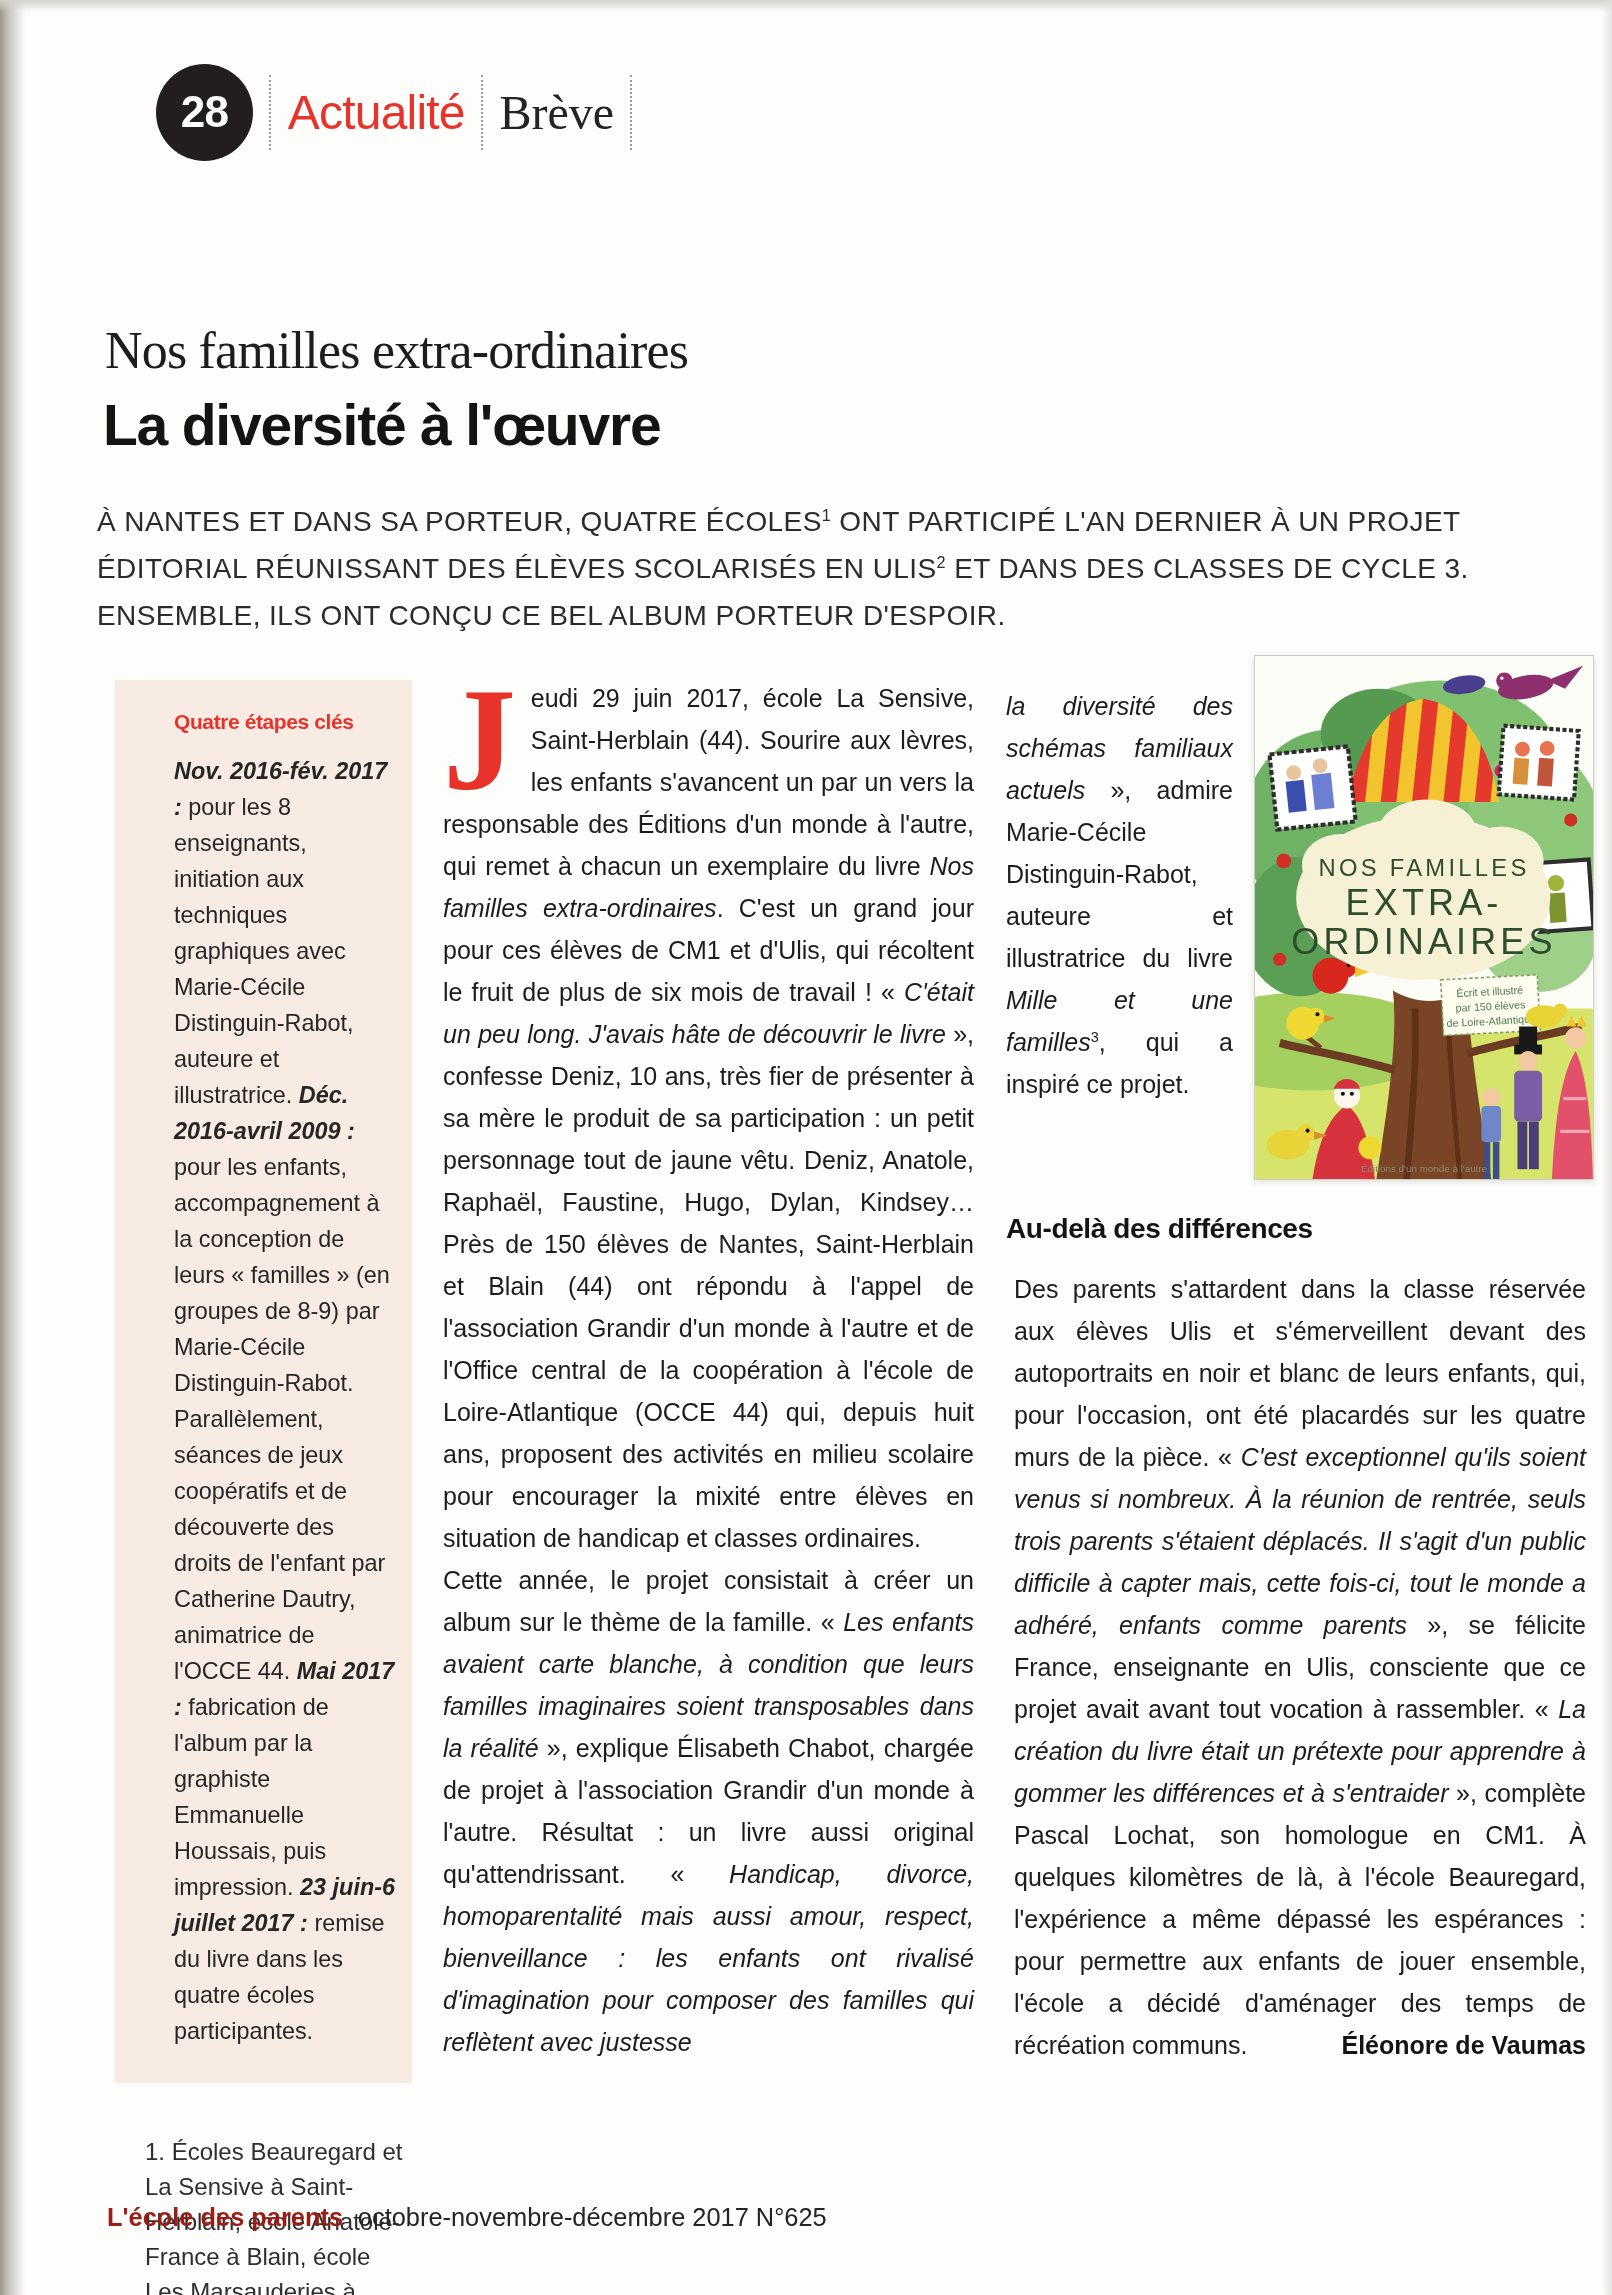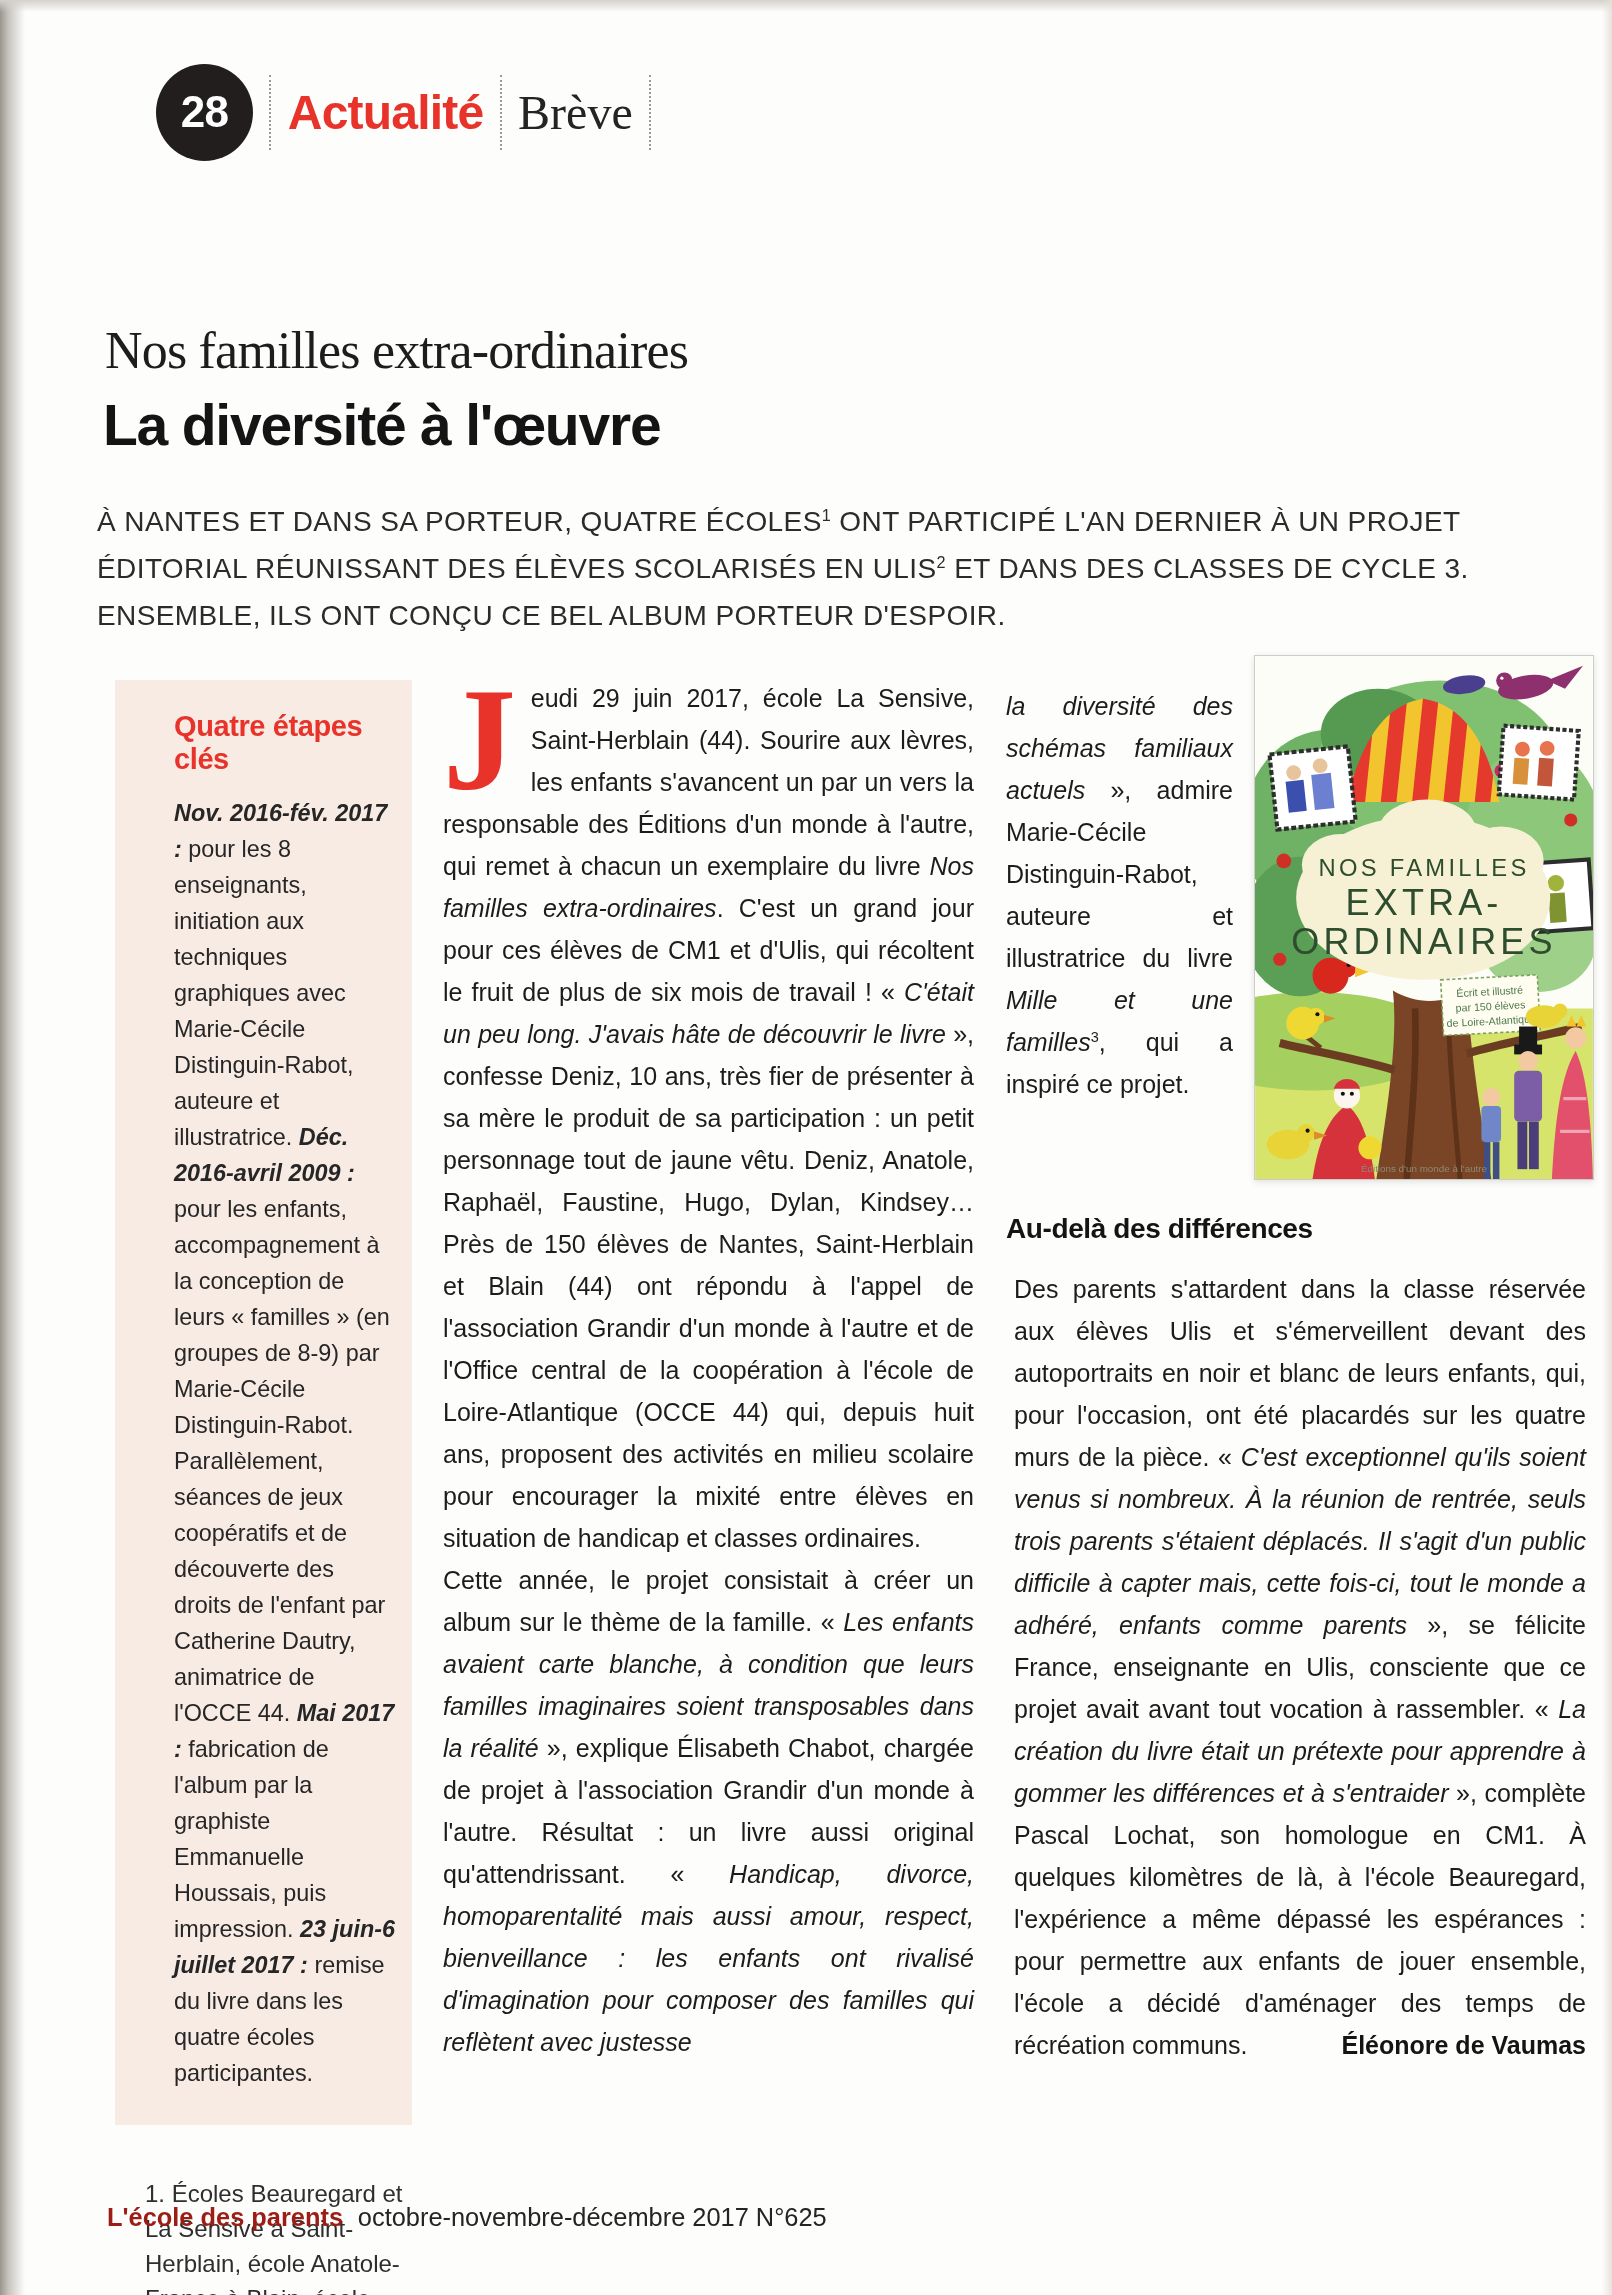--- a/index.html
+++ b/index.html
@@ -15,36 +15,36 @@
     background:linear-gradient(180deg,#d4d1cb 0%,rgba(253,253,252,0) 100%);}
   .scan-right{position:absolute;right:0;top:0;width:11.5px;height:100%;
     background:linear-gradient(270deg,#e3e0da 0%,rgba(253,253,252,0) 100%);}
 
   
   .header{position:absolute;left:156px;top:61px;display:flex;align-items:center;height:102px;}
   .page-badge{width:97px;height:97px;border-radius:50%;background:#221e1e;
     display:flex;align-items:center;justify-content:center;flex:0 0 auto;}
   .page-badge span{color:#fff;font-size:44px;font-weight:bold;letter-spacing:-0.8px;}
   .hdr-sep{width:0;height:75px;border-left:2.5px dotted #9a9a9a;margin:0 16.4px;flex:0 0 auto;}
-  .section{color:#e8332a;font-size:48px;font-weight:bold;letter-spacing:-0.8px;}
+  .section{color:#e8332a;font-size:48px;font-weight:normal;letter-spacing:-0.8px;}
   .rubric{font-family:"Liberation Serif",serif;font-size:48px;color:#242424;letter-spacing:0;}
 
   
   .kicker{position:absolute;left:105px;top:321px;
     font-family:"Liberation Serif",serif;font-size:52px;color:#1d1d1d;letter-spacing:-0.8px;}
   .title{position:absolute;left:103px;top:392px;
     font-size:57px;font-weight:bold;color:#141414;letter-spacing:-1.2px;}
   .standfirst{position:absolute;left:97px;top:498px;width:1467px;
     font-size:28px;line-height:47px;color:#2b2b2b;letter-spacing:0.4px;}
   .standfirst sup{font-size:58%;}
 
   
   .leftcol{position:absolute;left:115px;top:680px;width:297px;}
   .keybox{background:#f8ebe4;padding:29.5px 14.8px 34px 59px;}
-  .keybox h2{margin:0 0 19.7px 0;color:#e8332a;font-size:29px;font-weight:bold;letter-spacing:-0.4px;}
+  .keybox h2{margin:0 0 19.7px 0;color:#e8332a;font-size:21px;font-weight:bold;letter-spacing:-0.4px;}
   .keybox p{margin:0;font-size:23.4px;line-height:36px;color:#262626;text-align:left;}
   .keybox .kdate{font-weight:bold;font-style:italic;}
   .footnotes{margin:51px 0 0 30px;width:262px;font-size:24px;line-height:35px;color:#2e2e2e;}
   .footnotes p{margin:0 0 14.8px 0;}
 
   
   .col2{position:absolute;left:443px;top:677px;width:531px;
     font-size:25px;line-height:42px;text-align:justify;color:#1c1c1c;}
   .col2 p{margin:0;}
   .dropcap{float:left;color:#e8332a;font-family:"Liberation Serif",serif;font-weight:bold;

